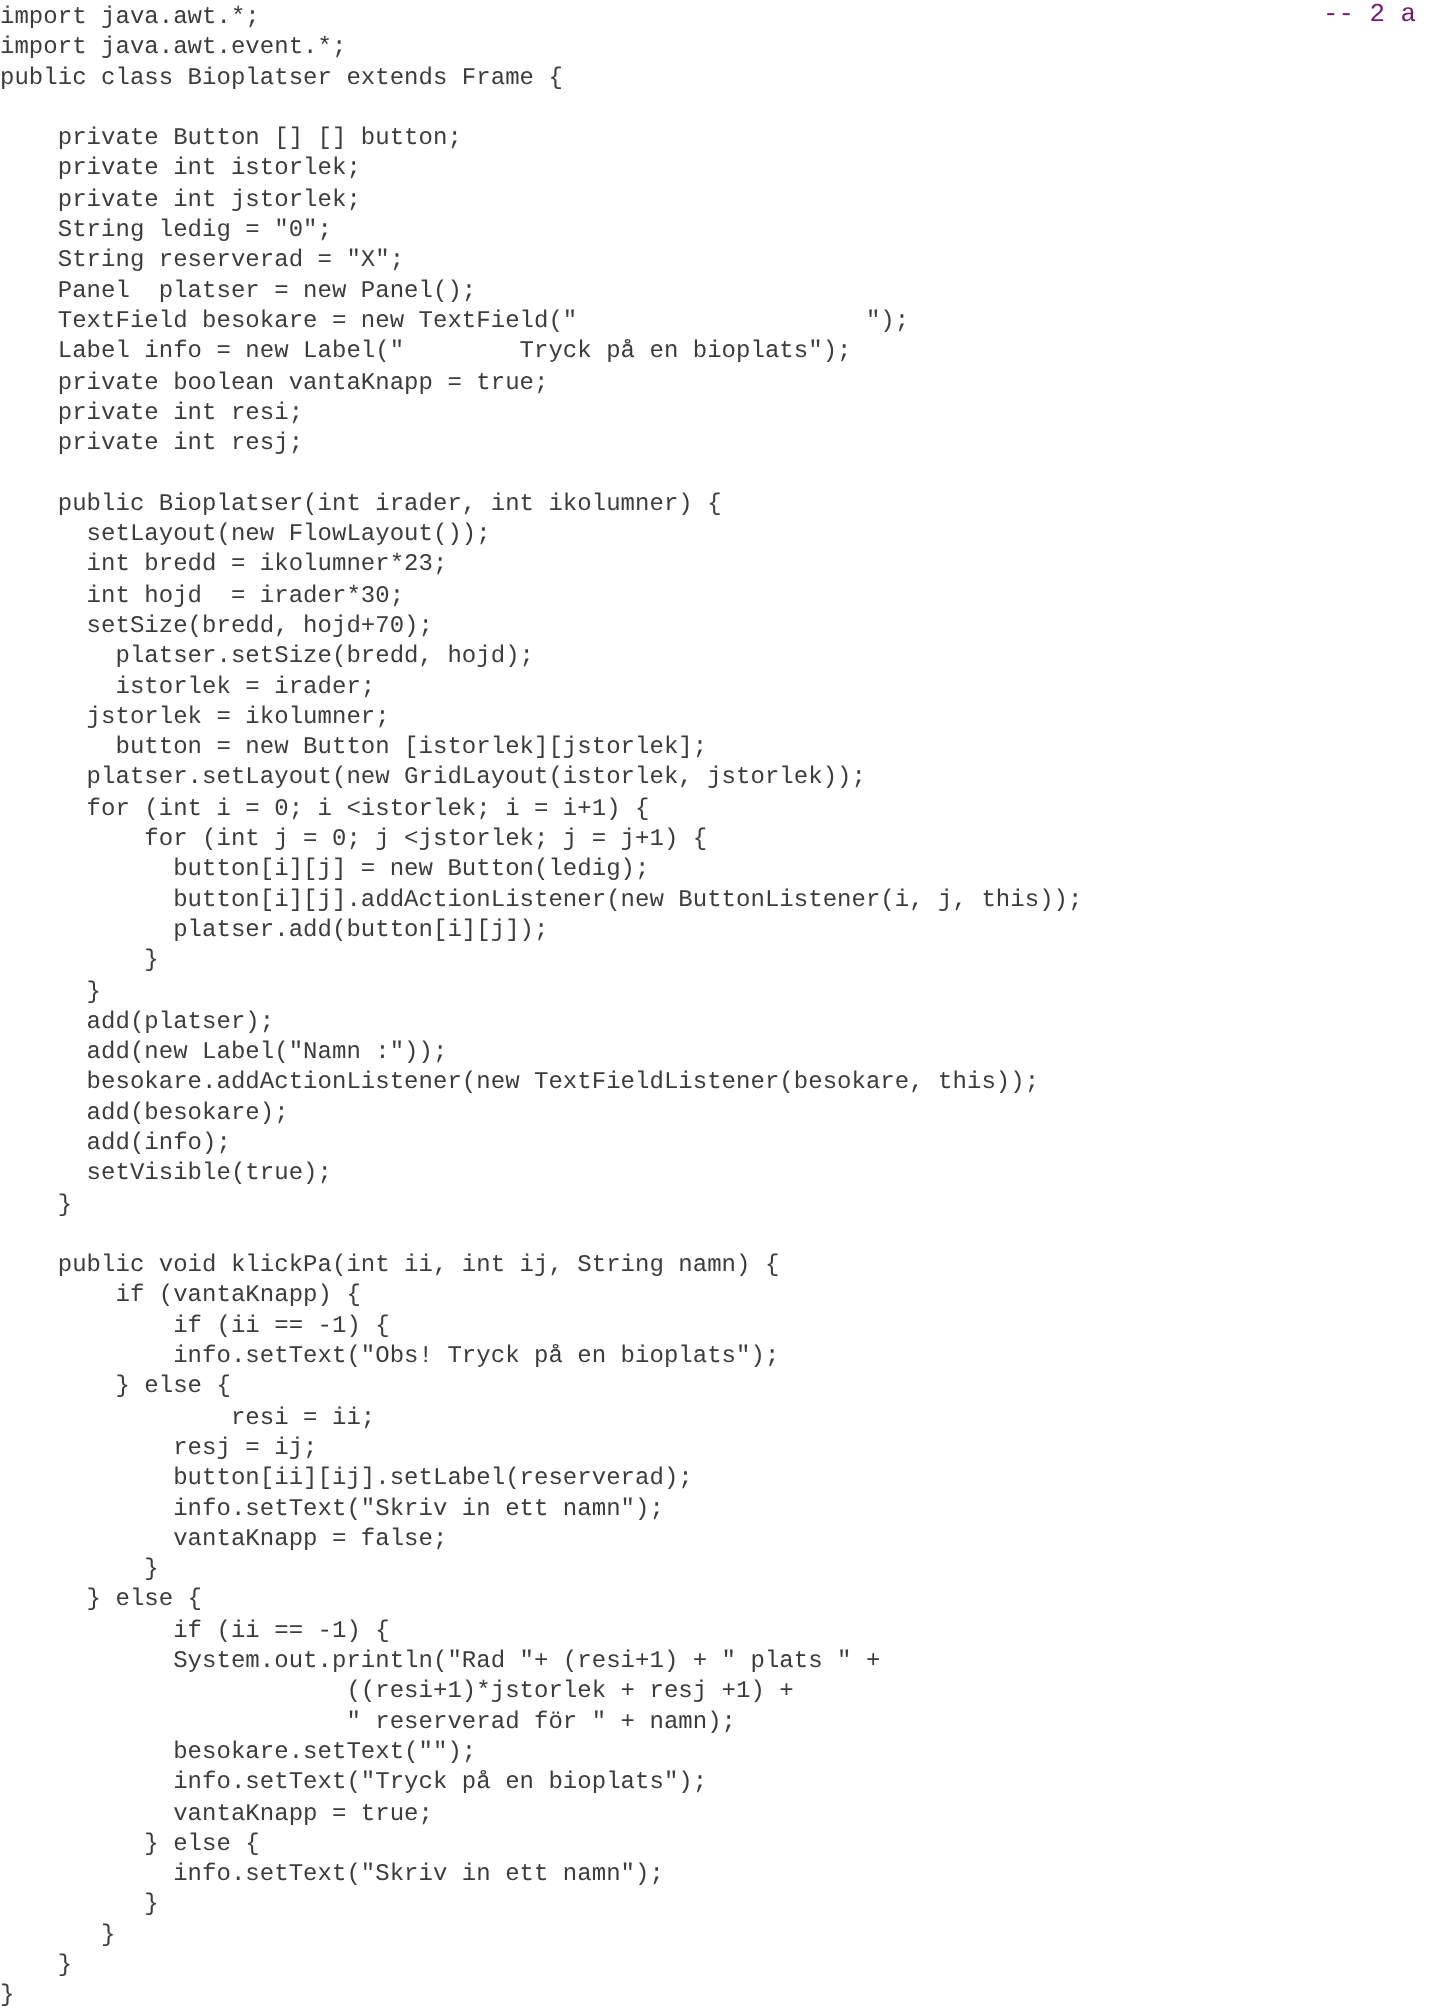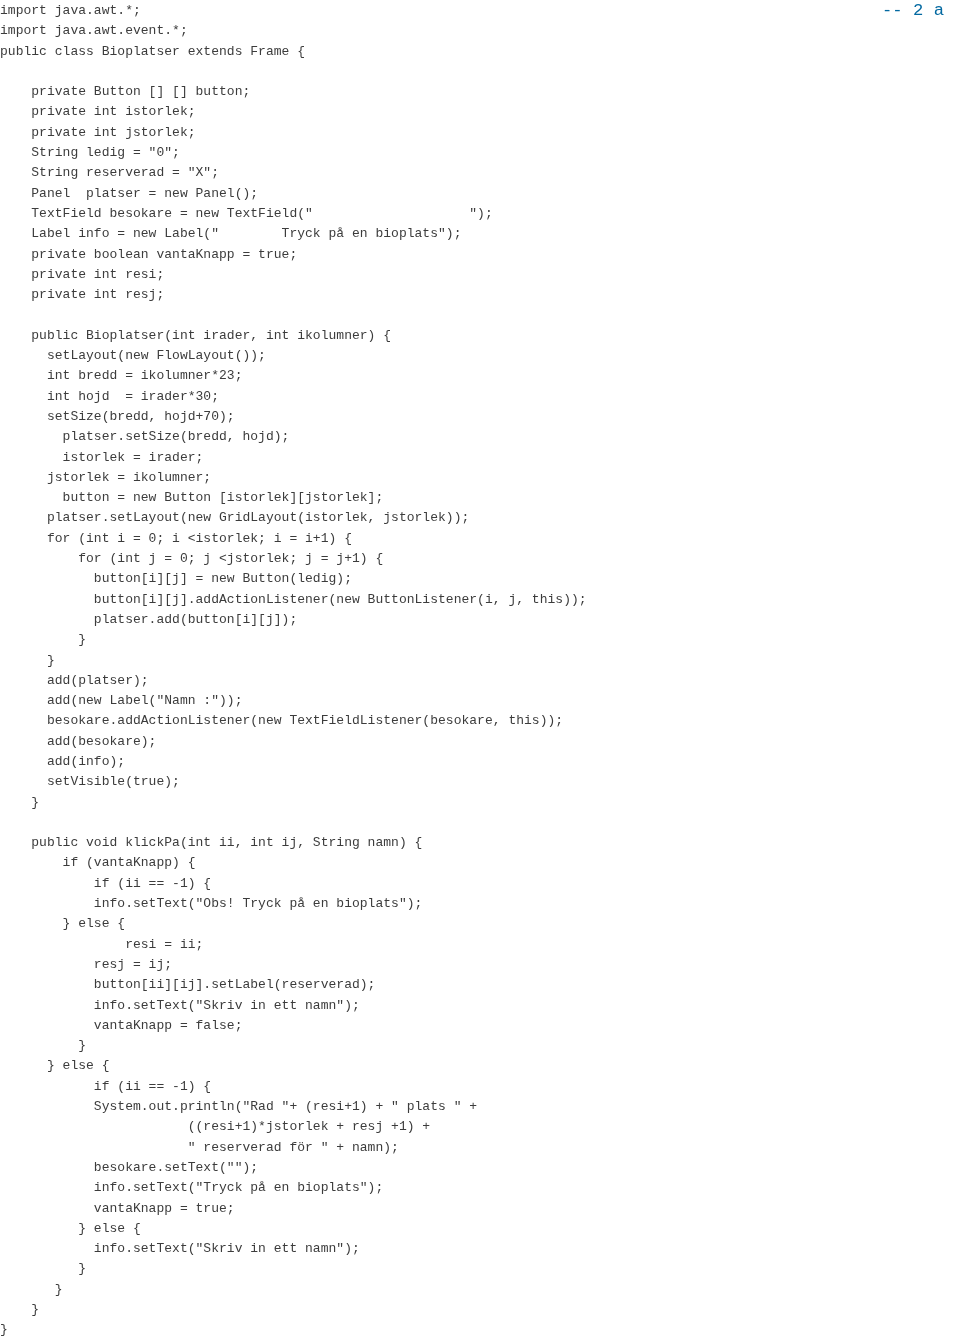--- a/index.html
+++ b/index.html
@@ -30,28 +30,28 @@
   .page-marker {
     position: absolute;
     top: 0;
     left: 0;
     width: 944px;
     text-align: right;
     font-family: "Liberation Mono", "DejaVu Sans Mono", monospace;
     font-size: 17.2px;
     line-height: 20.3px;
     letter-spacing: 0.02px;
-    color: #0369a1;
+    color: #701a75;
     white-space: pre;
   }
   #code {
     margin: 0;
     padding: 0;
     font-family: "Liberation Mono", "DejaVu Sans Mono", monospace;
-    font-size: 13px;
+    font-size: 16px;
     line-height: 20.3px;
     color: #3c3c3c;
     white-space: pre;
     letter-spacing: 0.02px;
     -webkit-font-smoothing: antialiased;
   }
   .line {
     display: block;
     height: 20.3px;
     white-space: pre;

